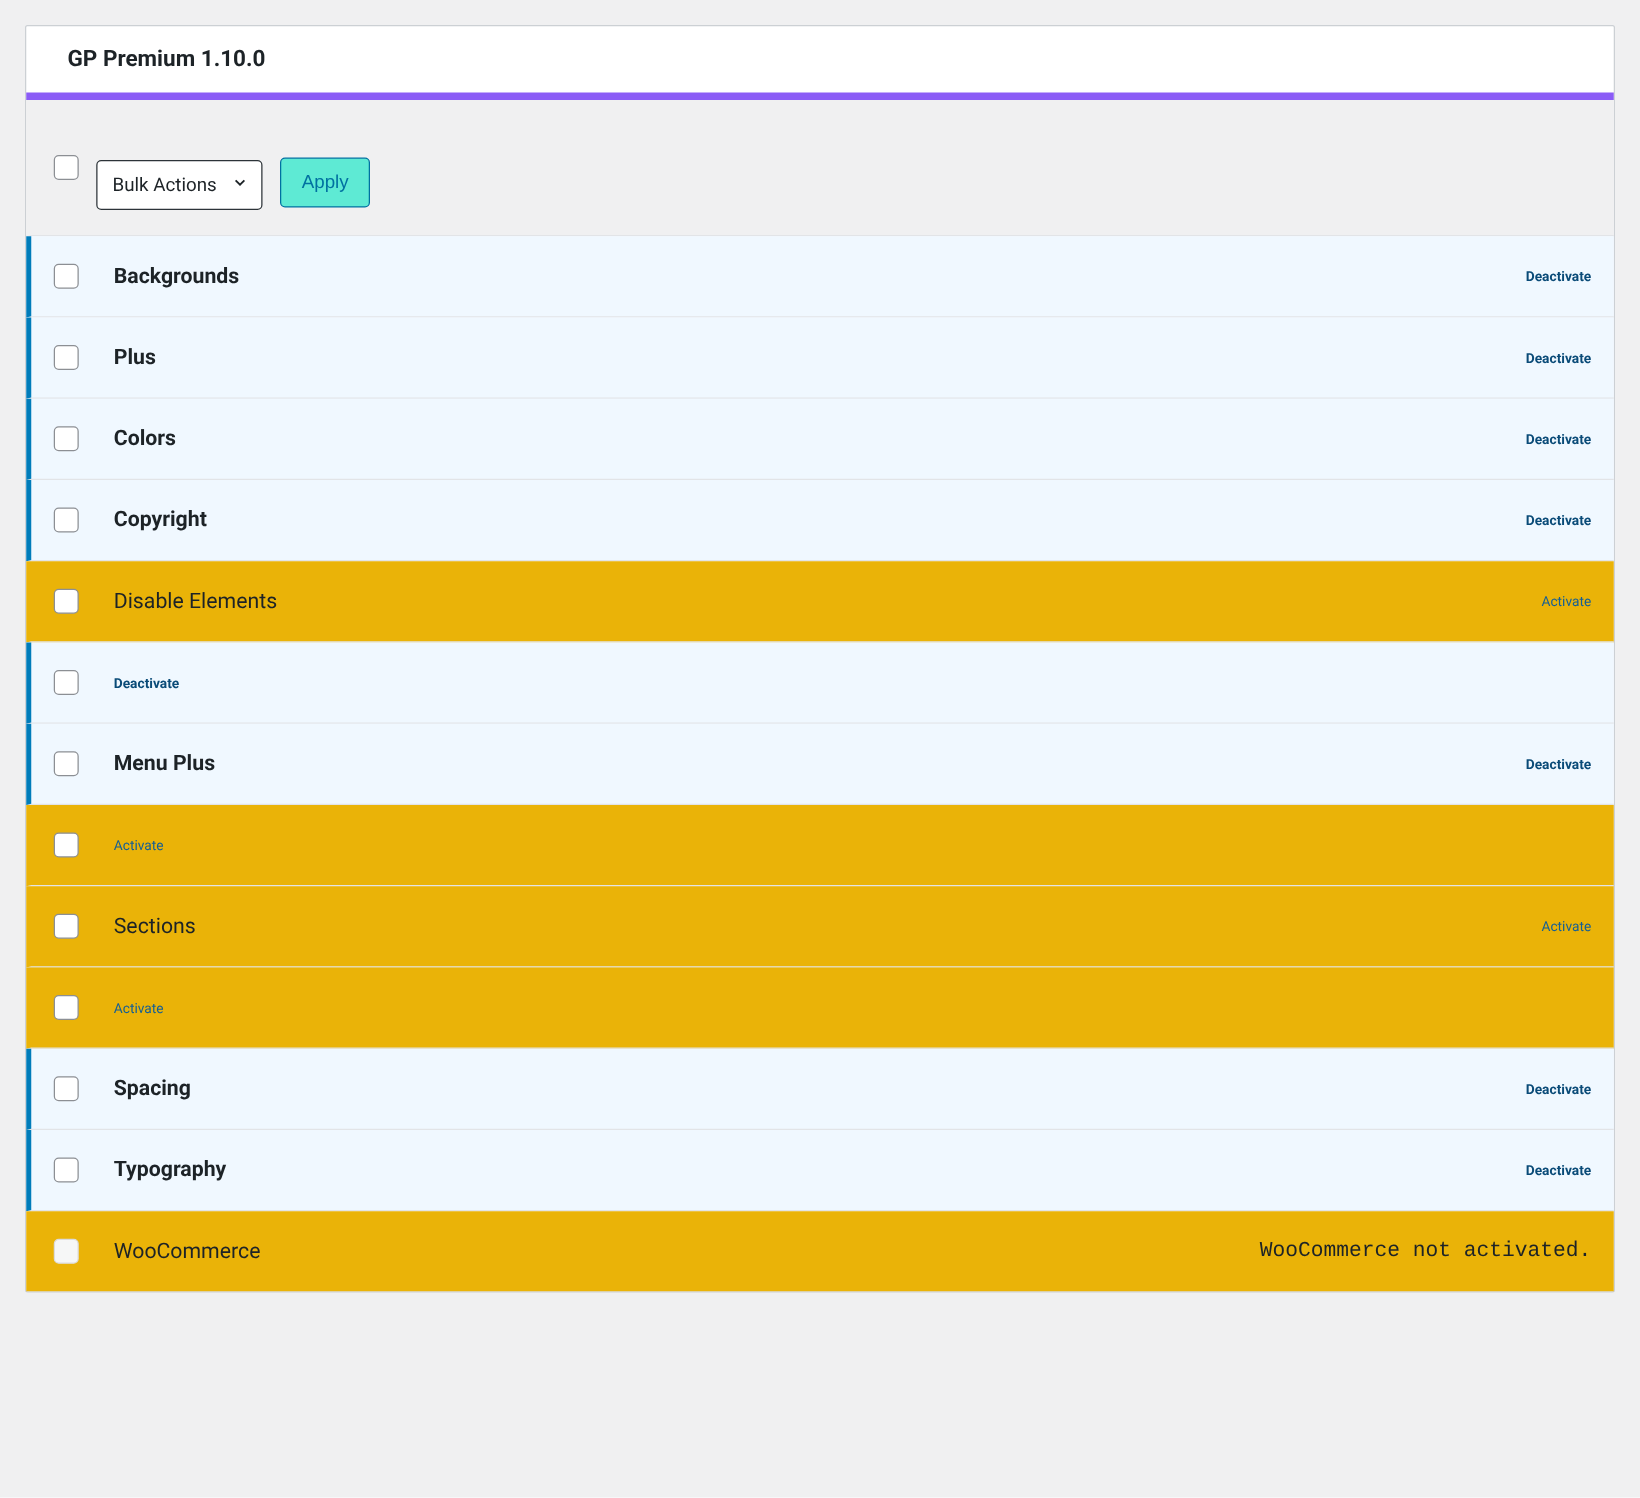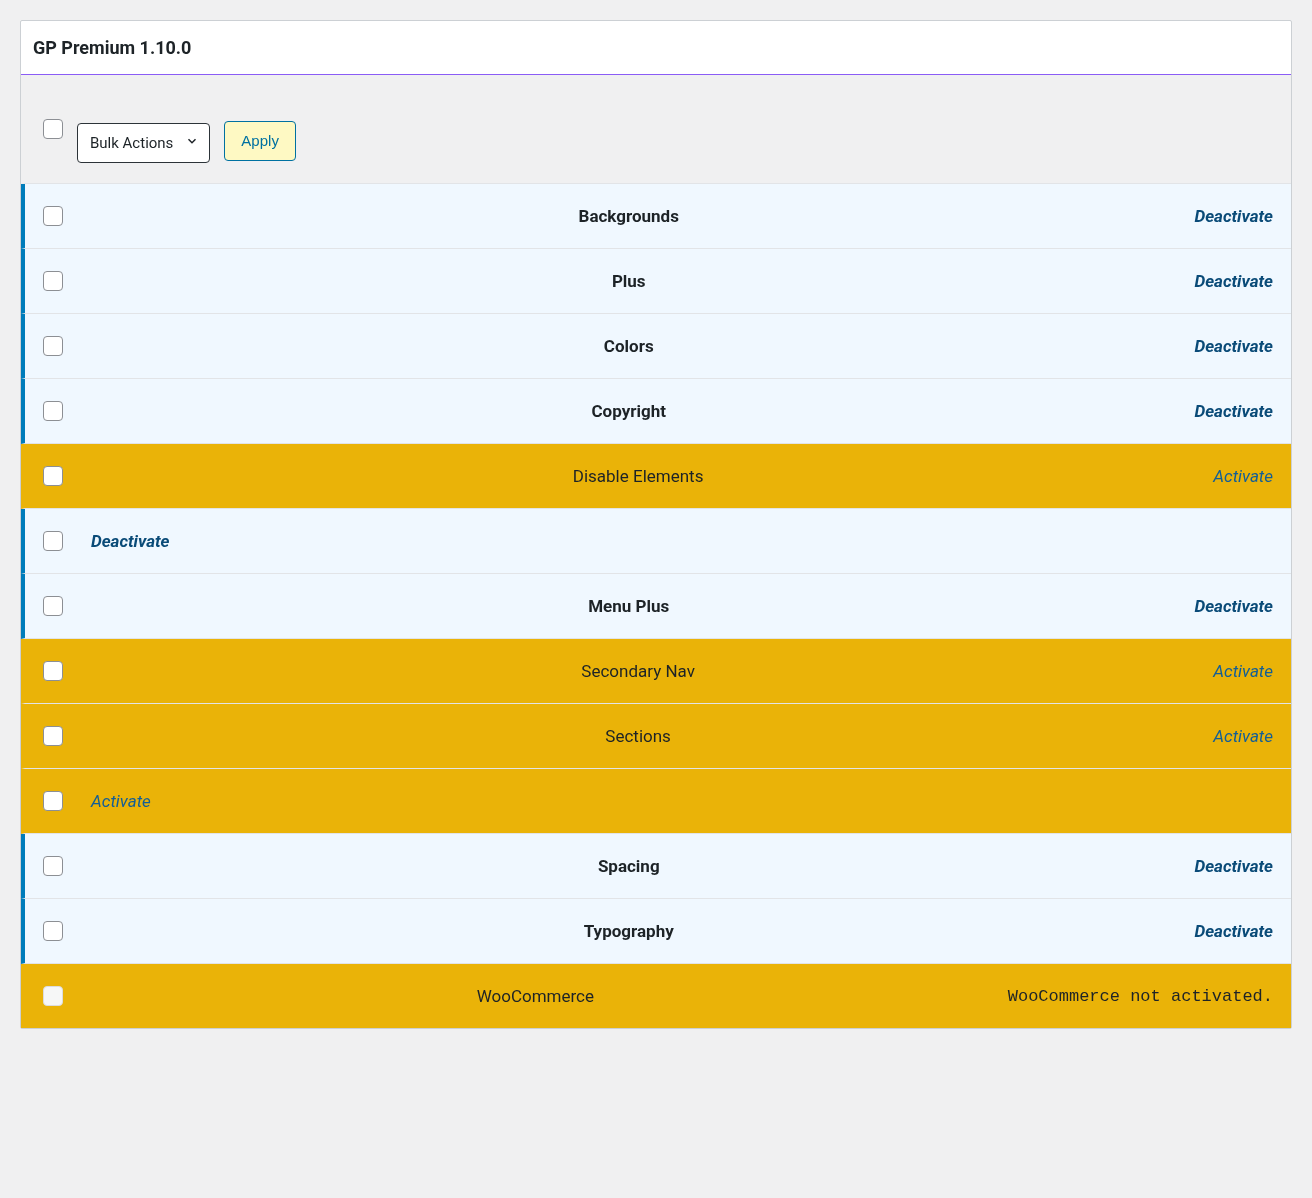--- a/index.html
+++ b/index.html
@@ -15,22 +15,22 @@
       color: #1d2327;
     }
     .panel {
       background: #fff;
       border: 1px solid #ccd0d4;
       border-radius: 2px;
       max-width: 1272px;
       margin: 0 auto;
     }
     .panel-header {
-      padding: 16px 12px;
-      border-bottom: 1px solid #8b5cf6;
+      padding: 16px 33px;
+      border-bottom: 6px solid #8b5cf6;
     }
     .panel-title {
       font-size: 18px;
       font-weight: 700;
       color: #1d2327;
     }
     .toolbar {
       background: #f0f0f1;
       padding: 20px 18px;
       display: flex;
@@ -70,21 +70,21 @@
     .select-wrap .chev {
       position: absolute;
       right: 10px;
       top: 50%;
       transform: translateY(-50%);
       pointer-events: none;
     }
     .apply-btn {
       border: 1px solid #0071a1;
       color: #0071a1;
-      background: #fef9c3;
+      background: #5eead4;
       padding: 8px 16px;
       border-radius: 4px;
       font-size: 15px;
       cursor: pointer;
       min-height: 40px;
       line-height: 1.2;
       margin-top: 24px;
     }
     .row {
       display: flex;
@@ -99,31 +99,29 @@
       border-bottom: none;
     }
     .row.active {
       background: #f0f8ff;
       border-left-color: #007cba;
     }
     .row .label {
       font-size: 17px;
       color: #1d2327;
       flex: 1;
-      text-align: center;
     }
     .row.active .label {
       font-weight: 700;
     }
     .row .action {
-      font-size: 17px;
+      font-size: 11px;
       color: #135e96;
       cursor: pointer;
       text-decoration: none;
-      font-style: italic;
     }
     .row.active .action {
       font-weight: 700;
       color: #0a4b78;
     }
     .row .note {
       font-size: 17px;
       color: #1d2327;
       font-family: Liberation Mono, monospace;
     }
@@ -179,21 +177,20 @@
         <div class="checkbox"></div>
         <a class="action">Deactivate</a>
       </div>
       <div class="row active">
         <div class="checkbox"></div>
         <div class="label">Menu Plus</div>
         <a class="action">Deactivate</a>
       </div>
       <div class="row">
         <div class="checkbox"></div>
-        <div class="label">Secondary Nav</div>
         <a class="action">Activate</a>
       </div>
       <div class="row">
         <div class="checkbox"></div>
         <div class="label">Sections</div>
         <a class="action">Activate</a>
       </div>
       <div class="row">
         <div class="checkbox"></div>
         <a class="action">Activate</a>

